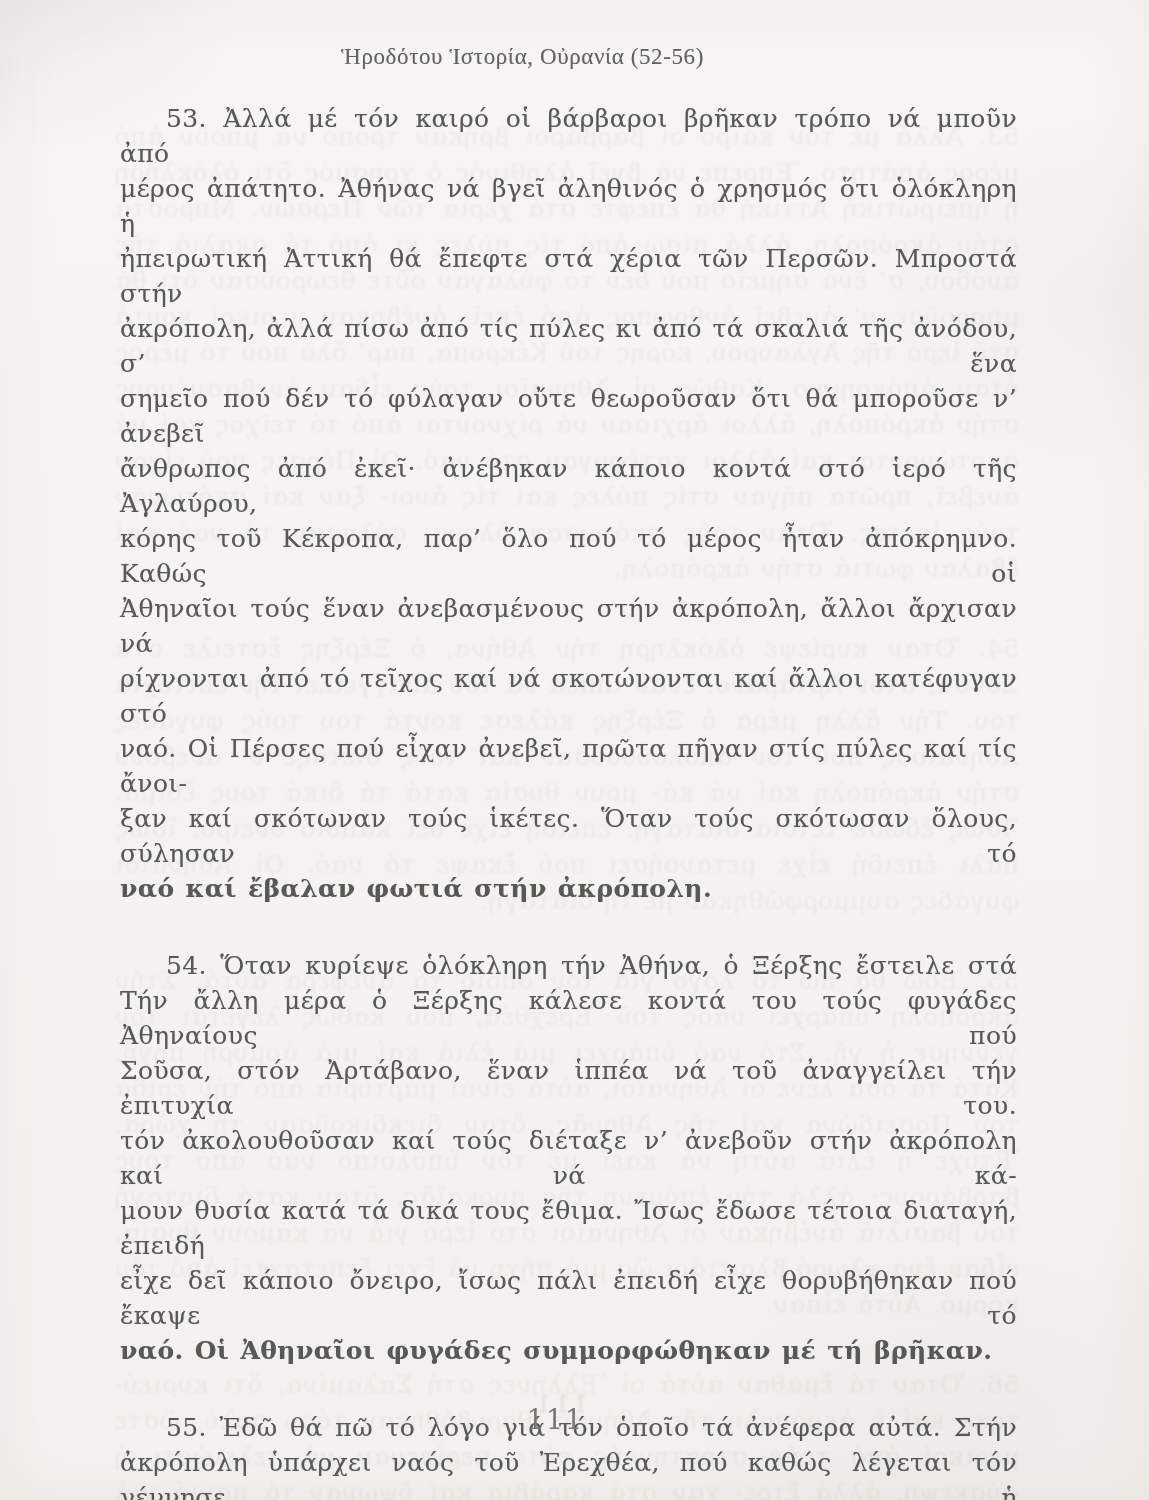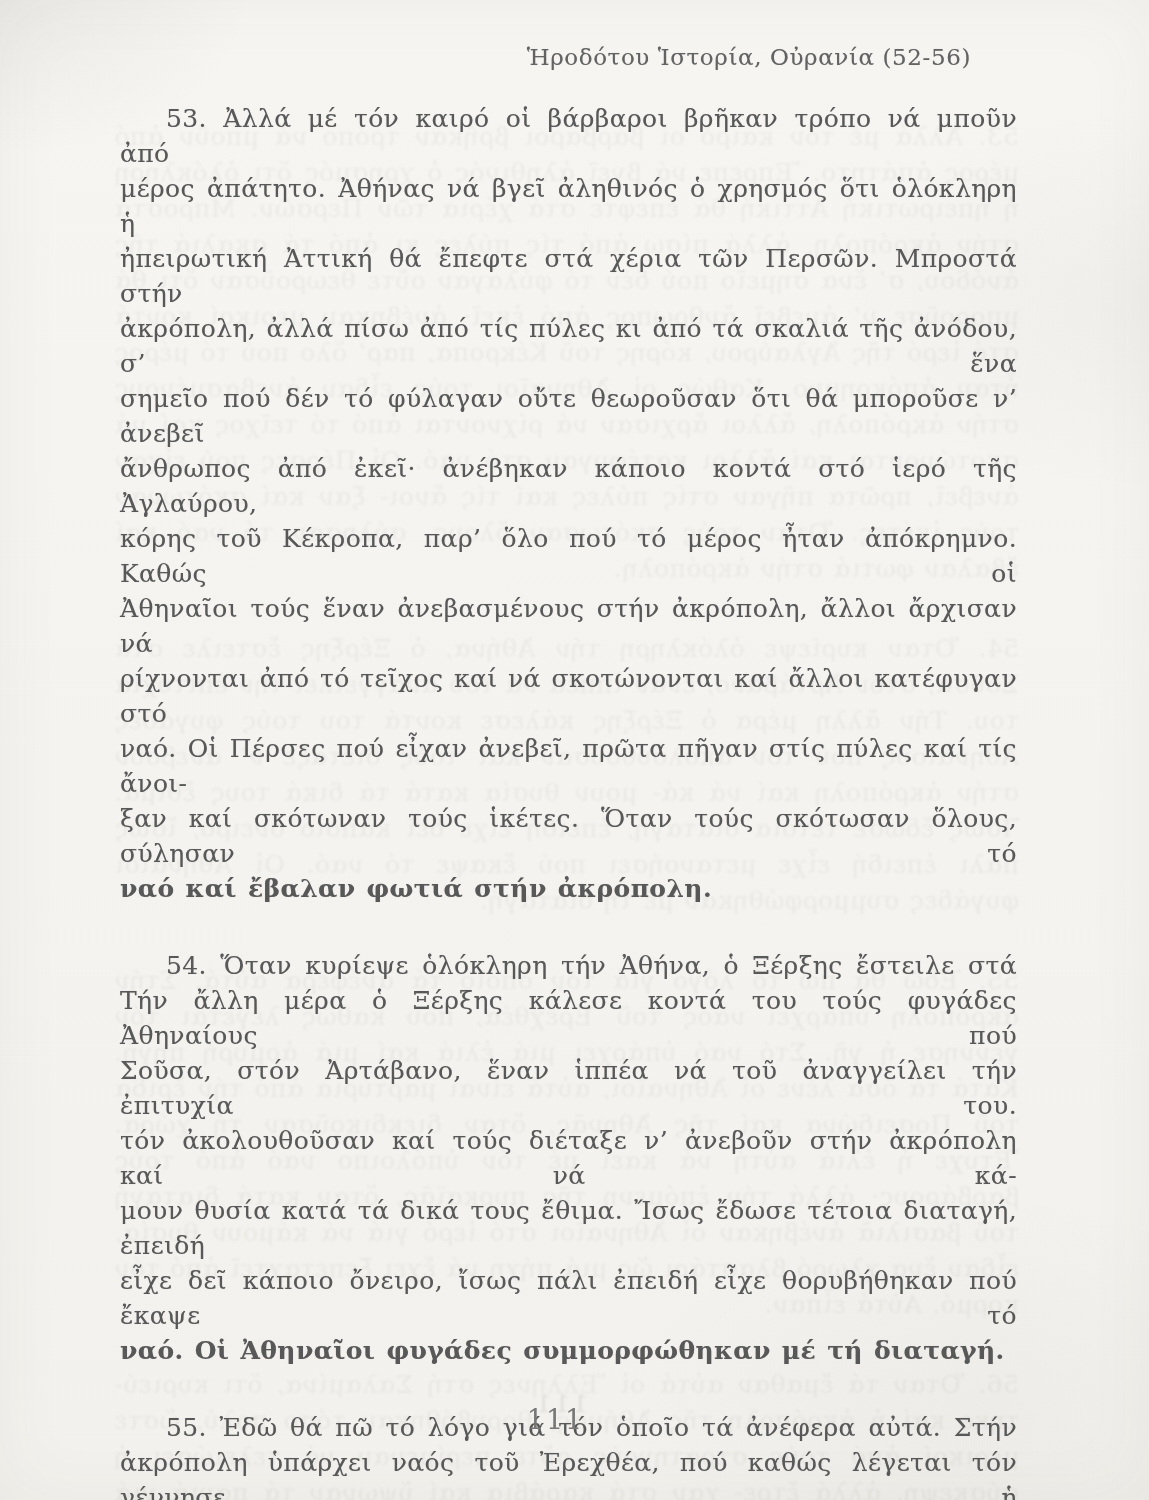--- a/index.html
+++ b/index.html
@@ -22,26 +22,27 @@
     overflow: hidden;
     color: #575757;
   }
 
   
   .running-header {
     position: absolute;
     top: 44px;
     left: 120px;
     width: 897px;
-    text-align: right;
+    text-align: center;
     transform: translateX(-46px);
     font-size: 23px;
     letter-spacing: 0.6px;
     color: #636363;
     text-shadow: 0 0 0.7px rgba(90,90,90,0.35);
+    font-family: Liberation Serif, serif;
   }
 
   
   .body-text {
     position: absolute;
     top: 101px;
     left: 120px;
     width: 897px;
     font-size: 25px;
     line-height: 35px;
@@ -138,21 +139,21 @@
         <div class="line">ξαν καί σκότωναν τούς ἱκέτες. Ὅταν τούς σκότωσαν ὅλους, σύλησαν τό</div>
         <div class="line last">ναό καί ἔβαλαν φωτιά στήν ἀκρόπολη.</div>
       </div>
     <div class="paragraph">
         <div class="line first">54.  Ὅταν κυρίεψε ὁλόκληρη τήν Ἀθήνα, ὁ Ξέρξης ἔστειλε στά</div>
         <div class="line">Τήν ἄλλη μέρα ὁ Ξέρξης κάλεσε κοντά του τούς φυγάδες Ἀθηναίους πού</div>
         <div class="line">Σοῦσα, στόν Ἀρτάβανο, ἕναν ἱππέα νά τοῦ ἀναγγείλει τήν ἐπιτυχία του.</div>
         <div class="line">τόν ἀκολουθοῦσαν καί τούς διέταξε ν’ ἀνεβοῦν στήν ἀκρόπολη καί νά κά-</div>
         <div class="line">μουν θυσία κατά τά δικά τους ἔθιμα. Ἴσως ἔδωσε τέτοια διαταγή, ἐπειδή</div>
         <div class="line">εἶχε δεῖ κάποιο ὄνειρο, ἴσως πάλι ἐπειδή εἶχε θορυβήθηκαν πού ἔκαψε τό</div>
-        <div class="line last">ναό. Οἱ Ἀθηναῖοι φυγάδες συμμορφώθηκαν μέ τή διαταγή.</div>
+        <div class="line last">ναό. Οἱ Ἀθηναῖοι φυγάδες συμμορφώθηκαν μέ τή βρῆκαν.</div>
       </div>
     <div class="paragraph">
         <div class="line first">55.  Ἐδῶ θά πῶ τό λόγο γιά τόν ὁποῖο τά ἀνέφερα αὐτά. Στήν</div>
         <div class="line">ἀκρόπολη ὑπάρχει ναός τοῦ Ἐρεχθέα, πού καθώς λέγεται τόν γέννησε ἡ</div>
       </div>
 
   </div>
 
   <div class="page-number">111</div>
 

